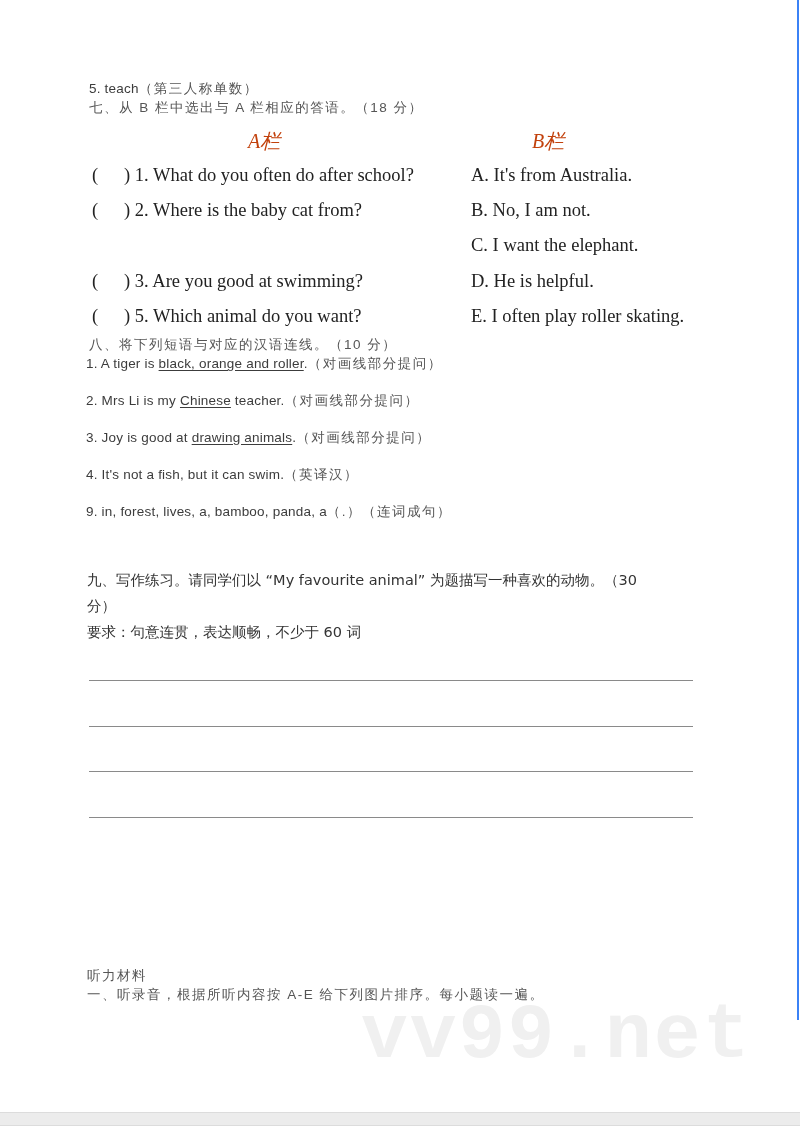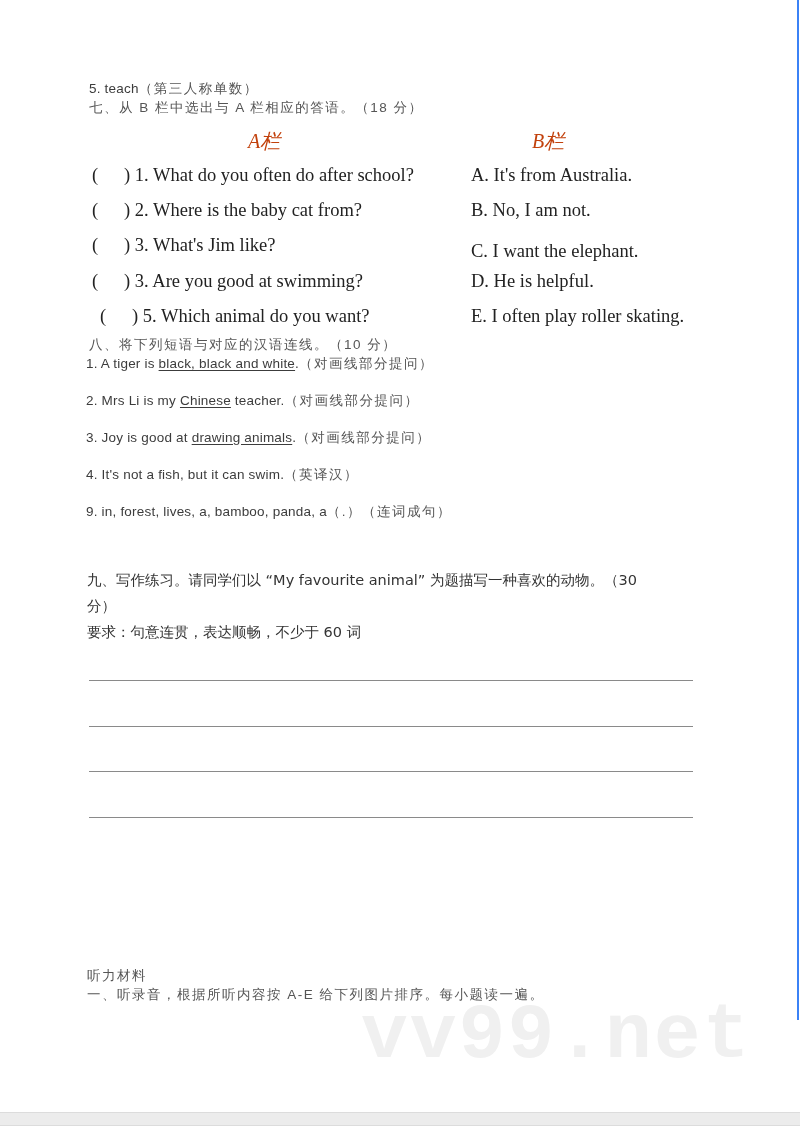--- a/index.html
+++ b/index.html
@@ -55,43 +55,39 @@
   <div class="abs col-head" style="left:532px; top:128px;">B栏</div>
 
   <div class="abs serif" style="left:92px; top:165px;">
     <span class="paren-open">(</span><span>)</span>
     <span>1. What do you often do after school?</span>
   </div>
   <div class="abs serif" style="left:92px; top:200px;">
     <span class="paren-open">(</span><span>)</span>
     <span>2. Where is the baby cat from?</span>
   </div>
-  <div class="abs serif" style="left:92px; top:235px;">
-    <span class="paren-open">(</span><span>)</span>
-    <span>3. What's Jim like?</span>
-  </div>
   <div class="abs serif" style="left:92px; top:271px;">
     <span class="paren-open">(</span><span>)</span>
     <span>3. Are you good at swimming?</span>
   </div>
-  <div class="abs serif" style="left:92px; top:306px;margin-left:8px;">
+  <div class="abs serif" style="left:92px; top:306px;">
     <span class="paren-open">(</span><span>)</span>
     <span>5. Which animal do you want?</span>
   </div>
 
   <div class="abs serif" style="left:471px; top:165px;">A. It's from Australia.</div>
   <div class="abs serif" style="left:471px; top:200px;">B. No, I am not.</div>
-  <div class="abs serif" style="left:471px; top:241px;">C. I want the elephant.</div>
+  <div class="abs serif" style="left:471px; top:235px;">C. I want the elephant.</div>
   <div class="abs serif" style="left:471px; top:271px;">D. He is helpful.</div>
   <div class="abs serif" style="left:471px; top:306px;">E. I often play roller skating.</div>
 
   <div class="abs sans cn-gray" style="left:89px; top:336px;">八、将下列短语与对应的汉语连线。（10 分）</div>
 
   <div class="abs sans" style="left:86px; top:355px;">
-    <span>1. A tiger is </span><span class="u">black, black and white</span><span>.</span><span class="cn-gray">（对画线部分提问）</span>
+    <span>1. A tiger is </span><span class="u">black, orange and roller</span><span>.</span><span class="cn-gray">（对画线部分提问）</span>
   </div>
   <div class="abs sans" style="left:86px; top:392px;">
     <span>2. Mrs Li is my </span><span class="u">Chinese</span><span> teacher.</span><span class="cn-gray">（对画线部分提问）</span>
   </div>
   <div class="abs sans" style="left:86px; top:429px;">
     <span>3. Joy is good at </span><span class="u">drawing animals</span><span>.</span><span class="cn-gray">（对画线部分提问）</span>
   </div>
   <div class="abs sans" style="left:86px; top:466px;">
     <span>4. It's not a fish, but it can swim.</span><span class="cn-gray">（英译汉）</span>
   </div>

